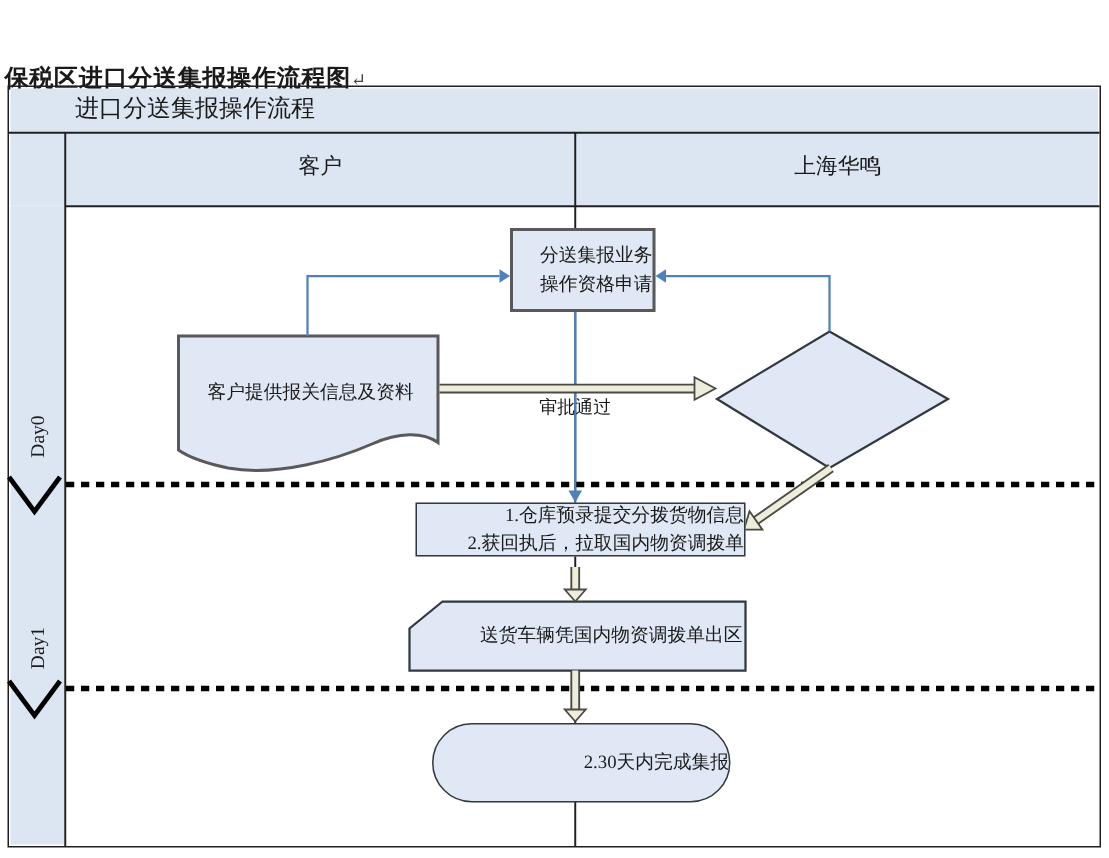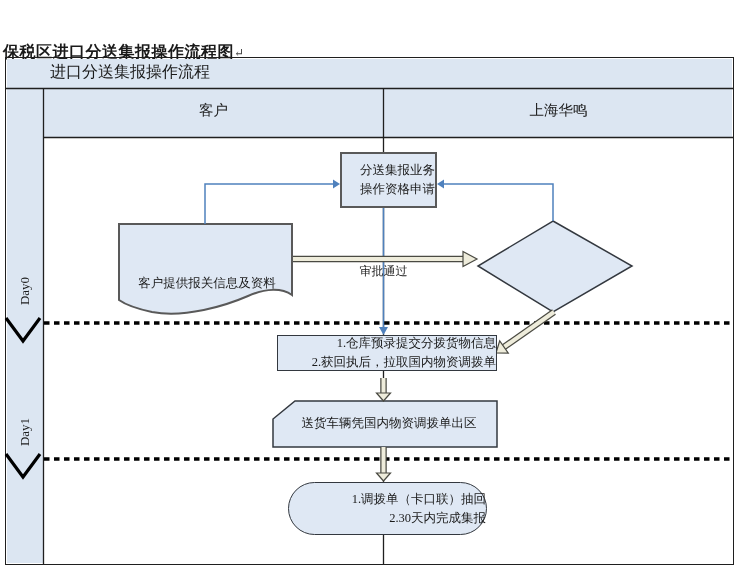--- a/index.html
+++ b/index.html
@@ -19,23 +19,23 @@
   .col-huaming{left:384px;width:349px;}
   .day{left:25px;transform:translate(-50%,-50%) rotate(-90deg);font-size:13px;white-space:nowrap;}
   .day0{top:291px;} .day1{top:432px;}
   svg.overlay{position:absolute;left:0;top:0;width:739px;height:572px;pointer-events:none;}
   .shape{box-sizing:border-box;background:#dfe8f4;display:flex;flex-direction:column;
          align-items:flex-end;justify-content:center;text-align:center;font-size:12.5px;line-height:19px;}
   .qualbox{left:340px;top:152px;width:97px;height:56px;border:2px solid #595959;}
   .whbox{left:277px;top:335px;width:220px;height:36px;border:1.4px solid #33383f;}
   .roundbox{left:288px;top:482px;width:199px;height:53px;border:1.4px solid #33383f;border-radius:27px;}
   .freelabel{text-align:center;font-size:12.5px;line-height:16px;}
-  .doclabel{left:124px;top:253px;width:166px;margin-top:22px;}
+  .doclabel{left:124px;top:253px;width:166px;}
   .diamondlabel{left:495px;top:259px;width:120px;}
-  .cardlabel{left:283px;top:415px;width:212px;}
+  .cardlabel{left:283px;top:415px;width:212px;text-align:right;}
   .approval{left:331px;top:263px;width:105px;font-size:12px;}
 </style>
 </head>
 <body>
 
 <div class="page">
 
   <div class="abs doc-title">
     <span>保税区进口分送集报操作流程图</span><span class="pmark">↵</span>
   </div>
@@ -109,21 +109,20 @@
     <div>分送集报业务</div>
     <div>操作资格申请</div>
   </div>
 
   <div class="abs shape whbox">
     <div>1.仓库预录提交分拨货物信息</div>
     <div>2.获回执后，拉取国内物资调拨单</div>
   </div>
 
   <div class="abs shape roundbox">
-    <div>1.调拨单（卡口联）抽回</div>
     <div>2.30天内完成集报</div>
   </div>
 
   <div class="abs freelabel doclabel">客户提供报关信息及资料</div>
   <div class="abs freelabel cardlabel">送货车辆凭国内物资调拨单出区</div>
   <div class="abs freelabel approval">审批通过</div>
 
 </div>
 
 </body></html>

